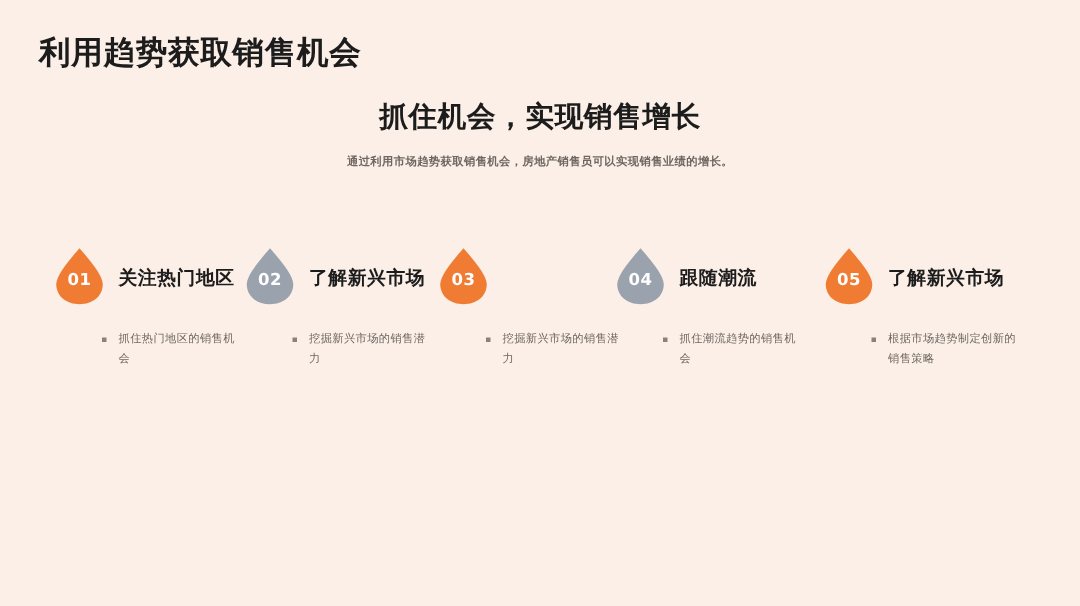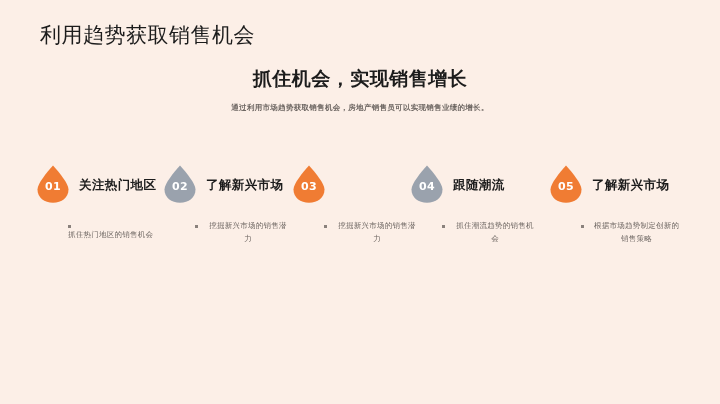--- a/index.html
+++ b/index.html
@@ -18,24 +18,24 @@
     position: relative;
     width: 720px;
     height: 404px;
     background: #fcefe7;
     box-sizing: border-box;
   }
 
   
   .slide-title {
     position: absolute;
-    left: 40px;
+    left: 26px;
     top: 22px;
     font-size: 21px;
-    font-weight: normal;
+    font-weight: bold;
     color: #1c1c1c;
     letter-spacing: 0.5px;
     line-height: 1.3;
     white-space: nowrap;
   }
 
   
   .headline-block {
     position: absolute;
     left: 0;
@@ -61,21 +61,20 @@
     text-align: center;
   }
 
   
   .steps {
     position: absolute;
     left: 0;
     top: 163px;
     width: 720px;
     height: 110px;
-    text-align: center;
   }
   .step {
     position: absolute;
     top: 0;
   }
   .step-head {
     display: flex;
     align-items: center;
     height: 42px;
   }
@@ -151,21 +150,21 @@
   <div class="step" style="left: 36px;">
         <div class="step-head">
           <div class="badge">
             <svg viewBox="0 0 34 40">
               <path d="M17 1.5 C23.2 8.5, 32.5 19.5, 32.5 25.5 C32.5 33.6, 25.6 38.8, 17 38.8 C8.4 38.8, 1.5 33.6, 1.5 25.5 C1.5 19.5, 10.8 8.5, 17 1.5 Z" fill="#f07c33"></path>
             </svg>
             <span class="badge-num">01</span>
           </div>
           <div class="step-title">关注热门地区</div>
         </div>
-        <div class="step-body" style="margin-left: 32px; width: 95px; flex-direction: column;">
+        <div class="step-body" style="margin-left: 32px; width: 95px;">
           <span class="bullet-dot"></span>
           <span class="bullet-text">抓住热门地区的销售机会</span>
         </div>
       </div>
       <div class="step" style="left: 163px;">
         <div class="step-head">
           <div class="badge">
             <svg viewBox="0 0 34 40">
               <path d="M17 1.5 C23.2 8.5, 32.5 19.5, 32.5 25.5 C32.5 33.6, 25.6 38.8, 17 38.8 C8.4 38.8, 1.5 33.6, 1.5 25.5 C1.5 19.5, 10.8 8.5, 17 1.5 Z" fill="#9aa2ad"></path>
             </svg>

